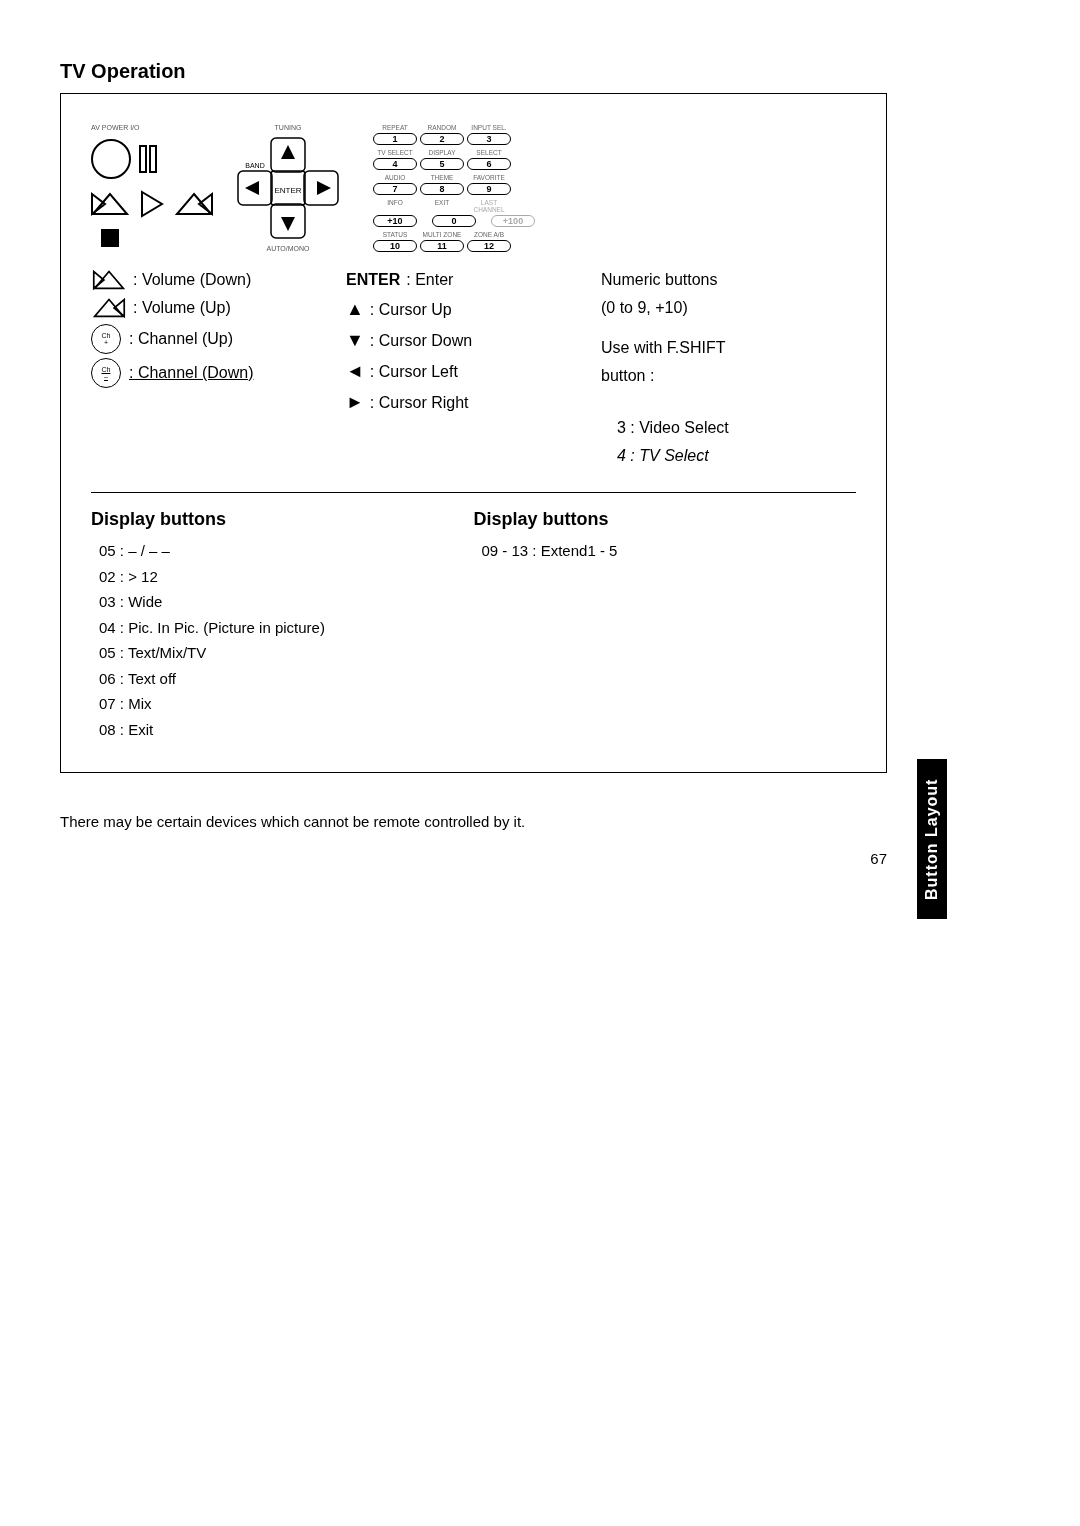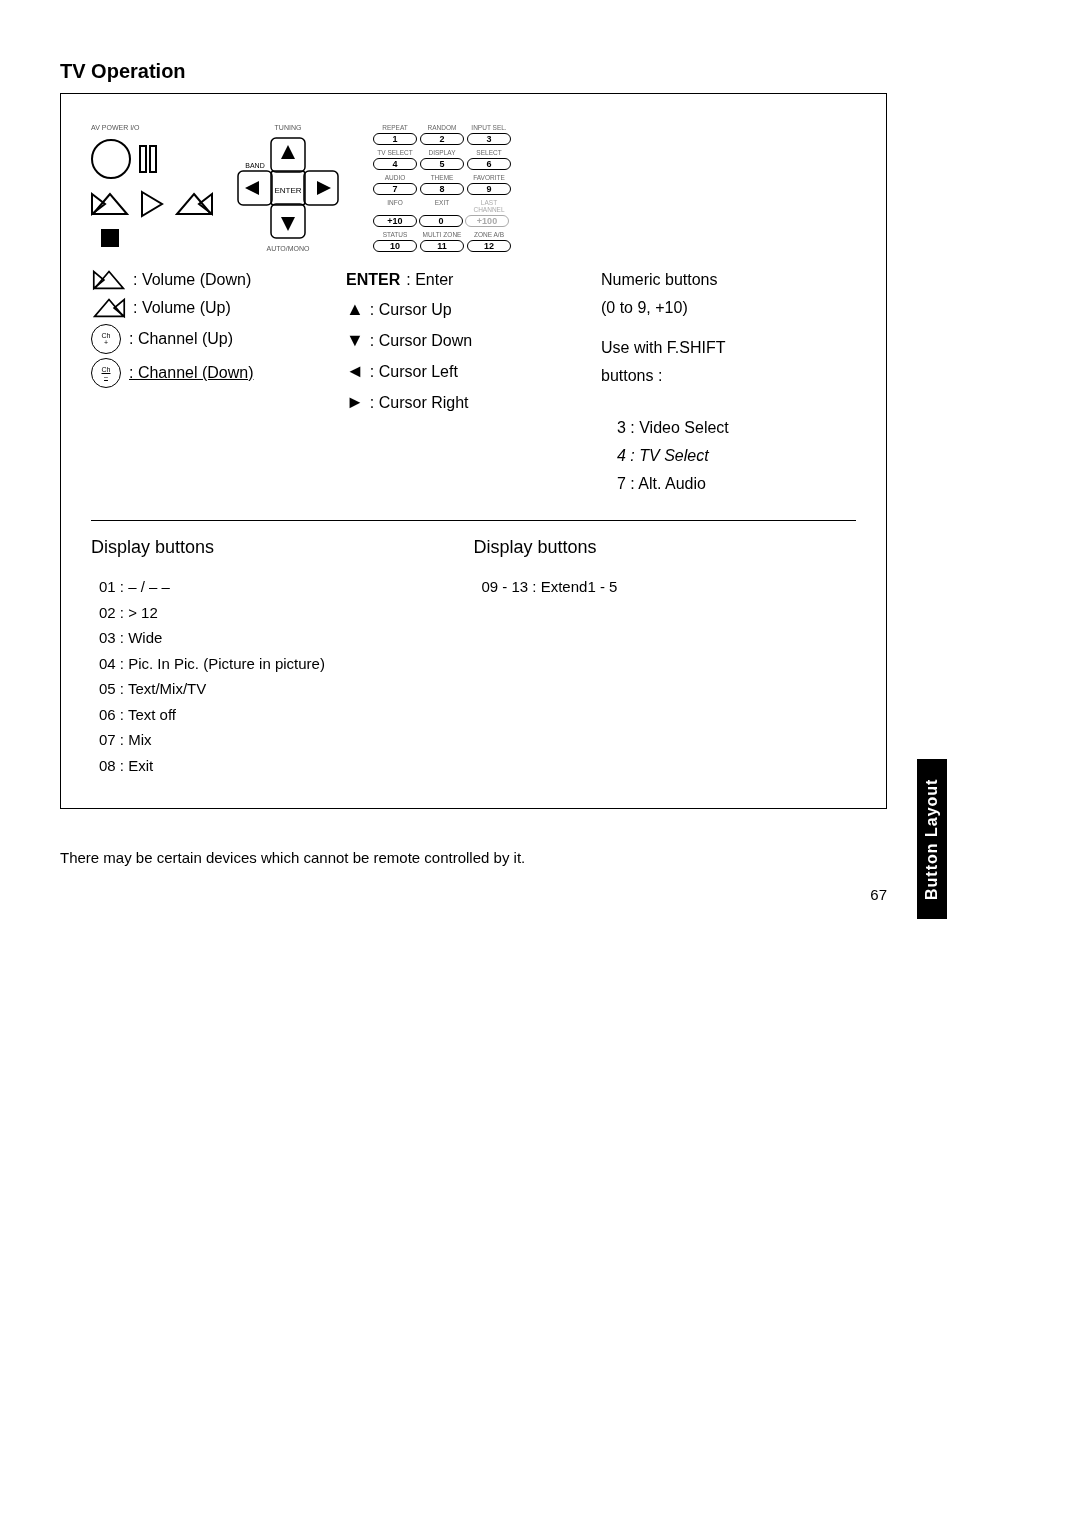--- a/index.html
+++ b/index.html
@@ -89,22 +89,22 @@
       padding-top: 16px;
       display: flex;
       flex-direction: row;
       gap: 0;
     }
     .display-col {
       flex: 1;
     }
     .display-col h3 {
       font-size: 18px;
-      font-weight: normal;
-      margin-bottom: 16px;
+      font-weight: bold;
+      margin-bottom: 8px;
     }
     .display-col p {
       font-size: 15px;
       line-height: 1.7;
       margin-left: 8px;
     }
 
     
     .side-tab {
       position: absolute;
@@ -258,21 +258,21 @@
             <div class="num-btn">7</div>
             <div class="num-btn">8</div>
             <div class="num-btn">9</div>
           </div>
 
           <div style="display:grid;grid-template-columns:repeat(3,44px);gap:3px;margin-top:2px;">
             <div style="font-size:6.5px;text-align:center;color:#666;">INFO</div>
             <div style="font-size:6.5px;text-align:center;color:#666;">EXIT</div>
             <div style="font-size:6.5px;text-align:center;color:#aaa;">LAST CHANNEL</div>
           </div>
-          <div style="display:grid;grid-template-columns:repeat(3,44px);gap:2px;">
+          <div style="display:grid;grid-template-columns:repeat(3,44px);gap:15px;">
             <div class="num-btn">+10</div>
             <div class="num-btn">0</div>
             <div class="num-btn" style="color:#aaa;border-color:#aaa;">+100</div>
           </div>
 
           <div style="display:grid;grid-template-columns:repeat(3,44px);gap:3px;margin-top:2px;">
             <div style="font-size:6.5px;text-align:center;color:#666;">STATUS</div>
             <div style="font-size:6.5px;text-align:center;color:#666;">MULTI ZONE</div>
             <div style="font-size:6.5px;text-align:center;color:#666;">ZONE A/B</div>
           </div>
@@ -346,40 +346,37 @@
         <p>
           <span>Numeric buttons</span>
         </p>
         <p>
           <span>(0 to 9, +10)</span>
         </p>
         <p style="margin-top:16px;">
           <span>Use with F.SHIFT</span>
         </p>
         <p>
-          <span>buttons :</span>
+          <span>button :</span>
         </p>
         <p style="padding-left:16px;margin-top:28px;">
           <span>3 : Video Select</span>
         </p>
         <p style="padding-left:16px;font-style:italic;">
           <span>4 : TV Select</span>
         </p>
-        <p style="padding-left:16px;">
-          <span>7 : Alt. Audio</span>
-        </p>
       </div>
 
     </div>
 
     <div class="display-section">
 
       <div class="display-col">
         <h3>Display buttons</h3>
-        <p>01  :  – / – –</p>
+        <p>05  :  – / – –</p>
         <p>02  :  &gt; 12</p>
         <p>03  :  Wide</p>
         <p>04  :  Pic. In Pic. (Picture in picture)</p>
         <p>05  :  Text/Mix/TV</p>
         <p>06  :  Text off</p>
         <p>07  :   Mix</p>
         <p>08  :   Exit</p>
       </div>
 
       <div class="display-col">

